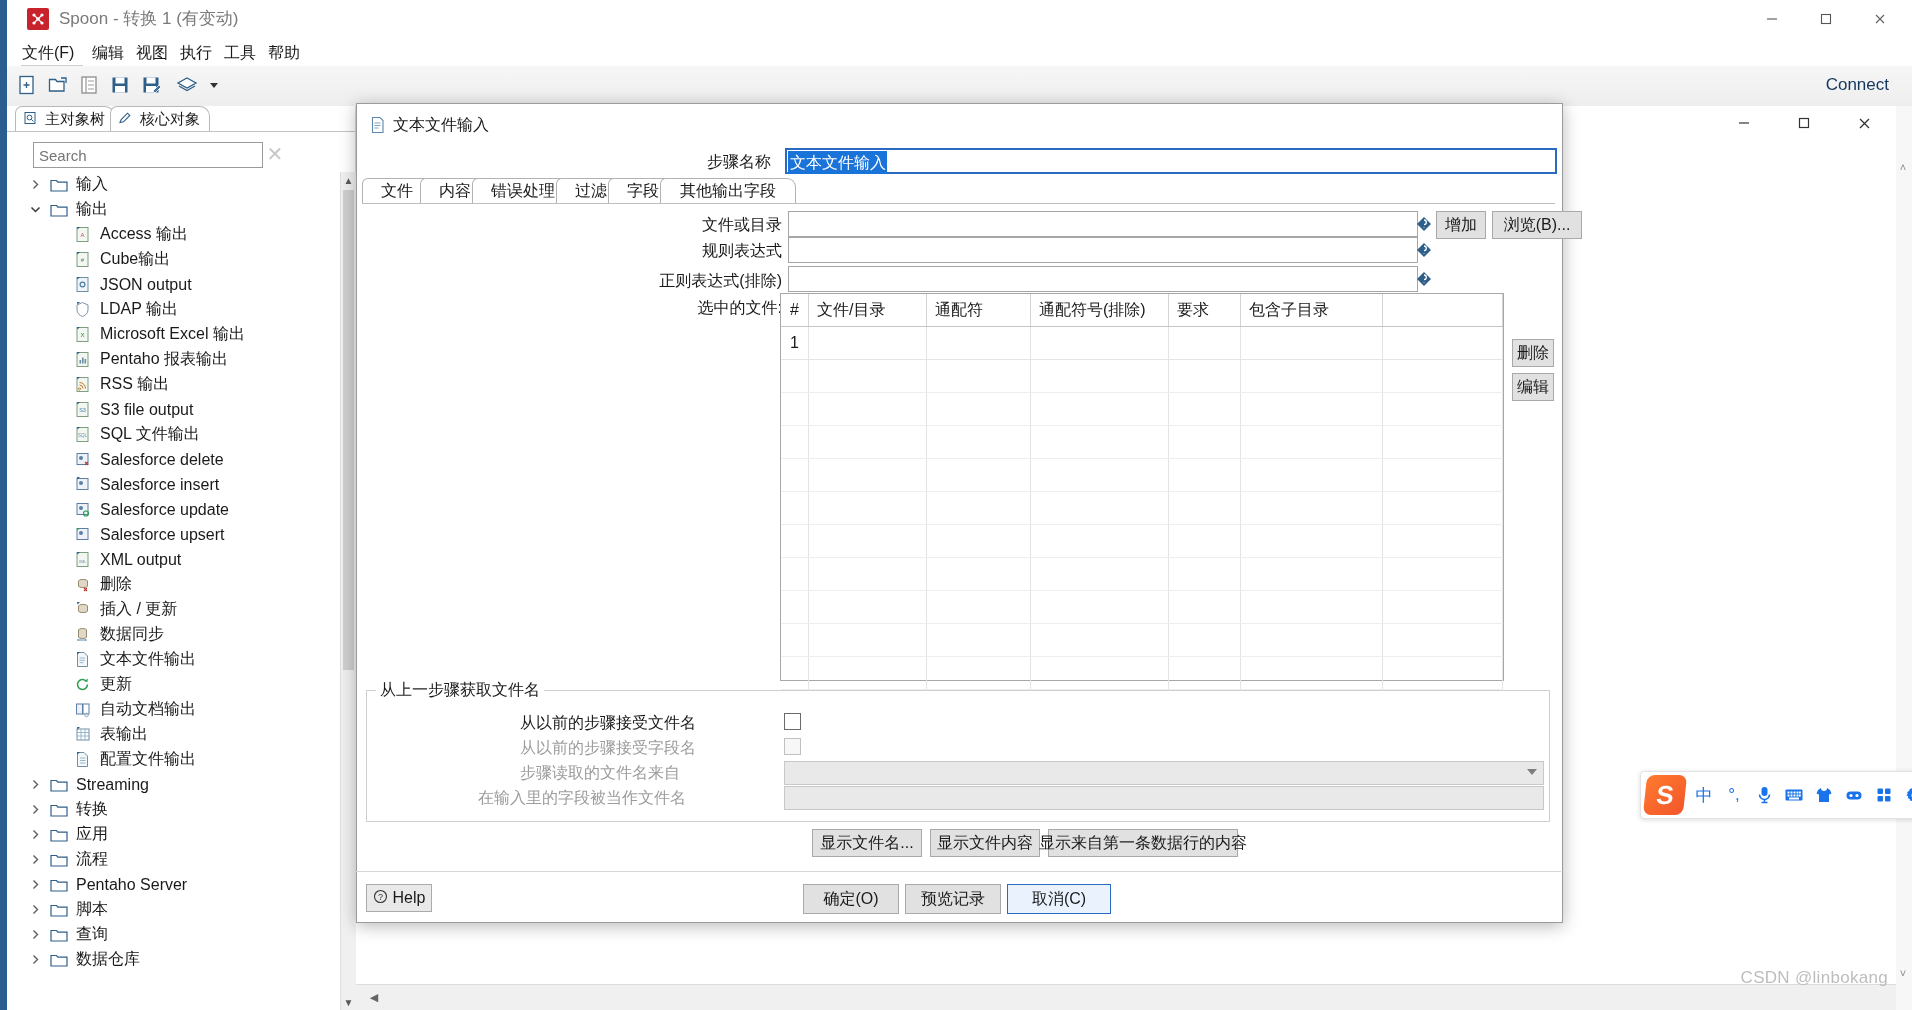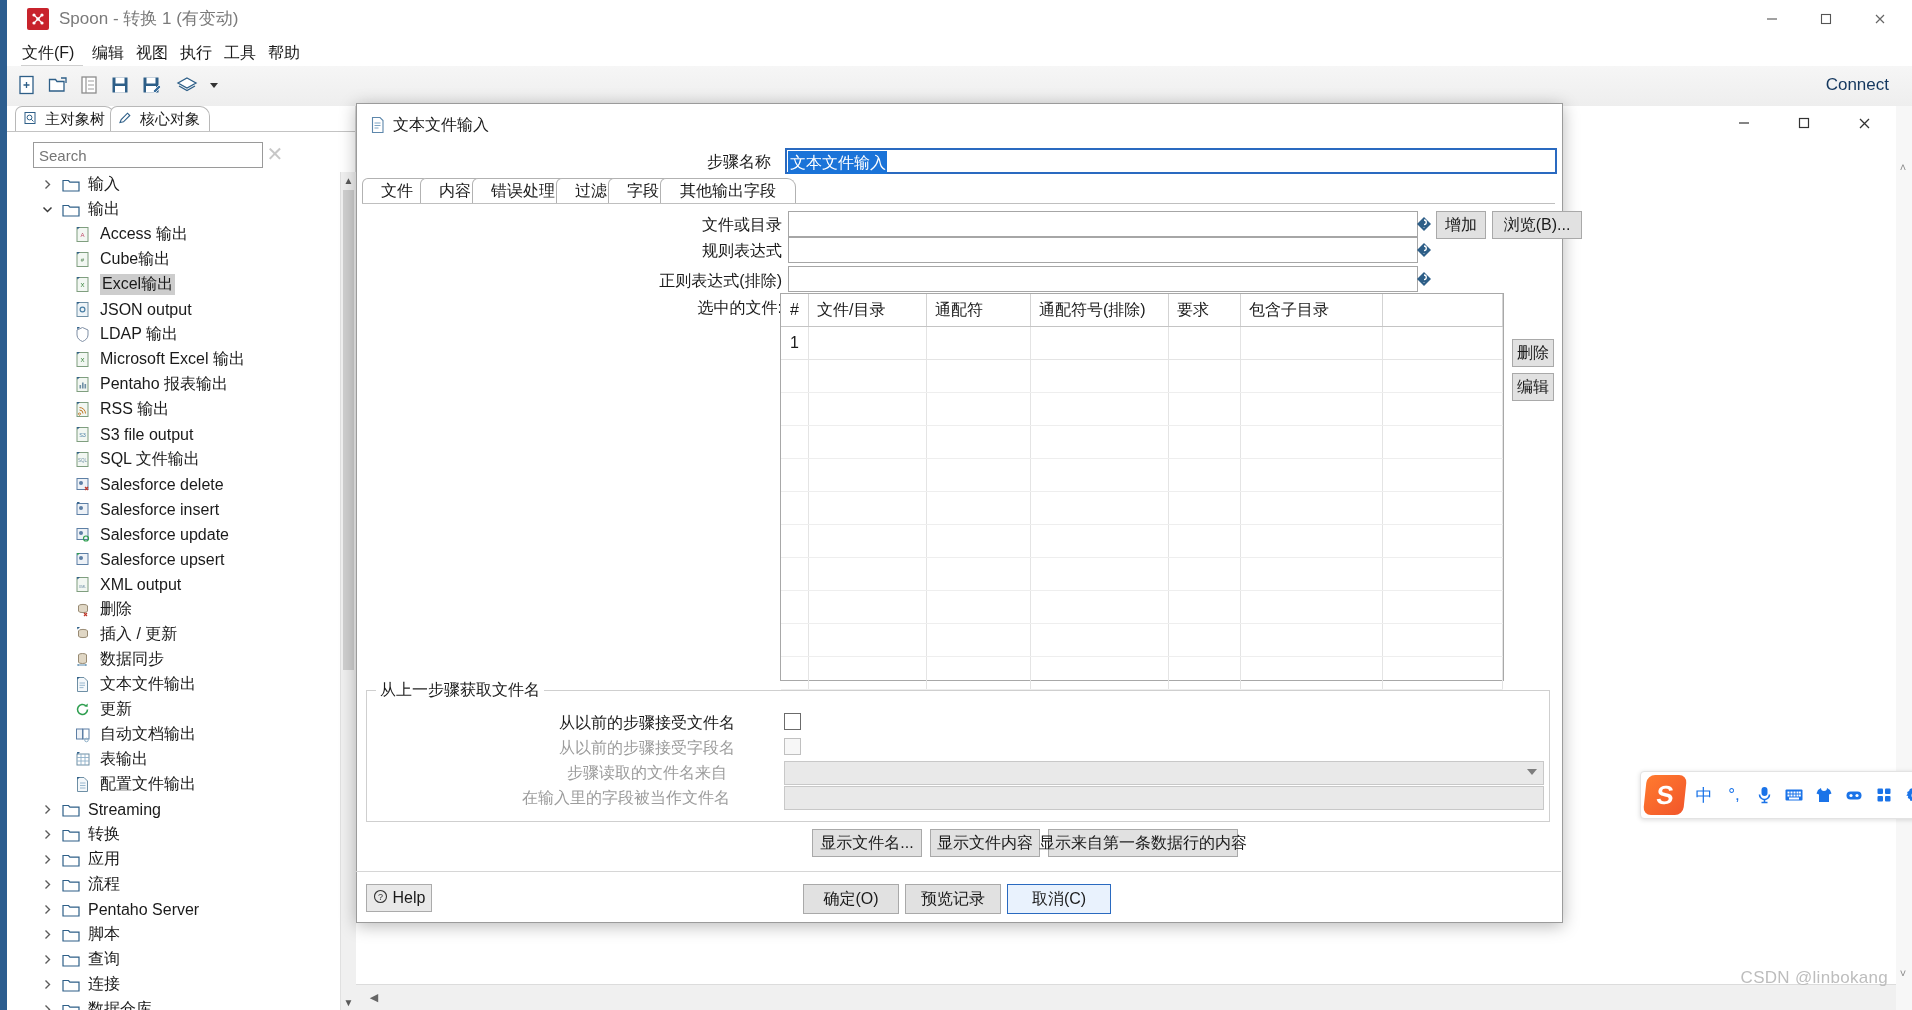--- a/index.html
+++ b/index.html
@@ -51,21 +51,21 @@
   .searchbox input{width:100%;height:100%;border:0;outline:0;padding:0 5px;box-sizing:border-box;
     font-family:inherit;font-size:15px;color:#222;background:transparent;}
   .search-clear{position:absolute;left:258px;top:38px;width:20px;height:20px;color:#c7c7c7;font-size:20px;
     line-height:20px;text-align:center;}
 
   .tree{position:absolute;left:0;top:66px;width:332px;height:838px;overflow:hidden;}
   .trow{position:relative;height:25px;display:flex;align-items:center;white-space:nowrap;font-size:16px;}
   .trow .chev{width:16px;height:16px;margin-right:4px;flex:0 0 auto;}
   .trow .tico{width:20px;height:20px;margin-right:7px;flex:0 0 auto;display:flex;align-items:center;justify-content:center;}
   .trow .tlabel{color:#1a1a1a;}
-  .trow.lvl0{padding-left:22px;margin-left:12px;}
+  .trow.lvl0{padding-left:22px;}
   .trow.lvl1{padding-left:66px;}
   .trow.sel .tlabel{background:#cdcdcd;padding:0 2px;}
 
   .lscroll{position:absolute;left:333px;top:66px;width:15px;height:838px;background:#f0f0f0;border-left:1px solid #e0e0e0;}
   .lscroll .up,.lscroll .down{position:absolute;left:0;width:15px;height:16px;display:flex;align-items:center;justify-content:center;color:#5a5a5a;font-size:10px;}
   .lscroll .up{top:0;} .lscroll .down{bottom:0;}
   .lscroll .thumb{position:absolute;left:2px;top:18px;width:11px;height:480px;background:#cfcfcf;}
 
   
   .canvas{position:absolute;left:356px;top:106px;width:1556px;height:904px;background:#ffffff;}
@@ -124,21 +124,21 @@
     border-right:1px solid #d3d3d3;box-sizing:border-box;height:100%;}
   .ft-hc.idx{justify-content:center;padding-left:0;flex-direction:column;}
   .ft-row{display:flex;height:32px;border-bottom:1px solid #e4e4e4;}
   .ft-c{border-right:1px solid #e4e4e4;box-sizing:border-box;height:100%;display:flex;align-items:center;padding-left:8px;font-size:16px;}
   .ft-c.idx{justify-content:center;padding-left:0;color:#1a1a1a;}
   .ft-blank{display:flex;height:32px;border-bottom:1px solid #eeeeee;}
 
   
   .groupbox{position:absolute;left:366px;top:690px;width:1182px;height:130px;border:1px solid #cfcfcf;}
   .gb-title{position:absolute;left:376px;top:680px;background:#ffffff;padding:0 4px;font-size:16px;color:#1a1a1a;}
-  .gb-label{position:absolute;font-size:16px;color:#1a1a1a;text-align:center;}
+  .gb-label{position:absolute;font-size:16px;color:#1a1a1a;text-align:left;}
   .gb-label.dim{color:#9c9c9c;}
   .cbx{position:absolute;width:17px;height:17px;border:1px solid #6b6b6b;background:#fff;box-sizing:border-box;}
   .cbx.dim{border-color:#c0c0c0;background:#f7f7f7;}
   .gb-input{position:absolute;height:24px;border:1px solid #c8c8c8;background:#e9e9e9;box-sizing:border-box;}
   .gb-combo{position:absolute;height:24px;border:1px solid #c8c8c8;background:#e9e9e9;box-sizing:border-box;}
   .gb-combo .arrow{position:absolute;right:6px;top:7px;width:0;height:0;
     border-left:5px solid transparent;border-right:5px solid transparent;border-top:6px solid #7d7d7d;}
 
   .dlg-sep{position:absolute;left:356px;top:871px;width:1205px;height:1px;background:#d6d6d6;}
   .helpbtn{position:absolute;left:366px;top:884px;width:66px;height:28px;background:#e9e9e9;border:1px solid #ababab;
@@ -306,30 +306,20 @@
         <div class="trow lvl1">
           <span class="tico">
             <svg width="18" height="17" viewBox="0 0 18 17">
               <rect x="3" y="1.5" width="11" height="14" fill="#f2f7f2" stroke="#7f9e7f" stroke-width="1"></rect>
               <text x="8.5" y="11" font-size="6" text-anchor="middle" fill="#5a8a5a">#</text>
               <path d="M3 1 L6 1 L3.5 3.5 Z" fill="#2e5f88"></path>
             </svg>
           </span>
           <span class="tlabel">Cube输出</span>
         </div>
-        <div class="trow lvl1 sel">
-          <span class="tico">
-            <svg width="18" height="17" viewBox="0 0 18 17">
-              <rect x="3" y="1.5" width="11" height="14" fill="#f2f7f2" stroke="#7f9e7f" stroke-width="1"></rect>
-              <text x="8.5" y="11" font-size="6" text-anchor="middle" fill="#2e7d32">X</text>
-              <path d="M3 1 L6 1 L3.5 3.5 Z" fill="#2e5f88"></path>
-            </svg>
-          </span>
-          <span class="tlabel">Excel输出</span>
-        </div>
         <div class="trow lvl1">
           <span class="tico">
             <svg width="18" height="17" viewBox="0 0 18 17">
               <rect x="3" y="1.5" width="11" height="14" fill="#eef4f8" stroke="#6e8fa5" stroke-width="1"></rect>
               <circle cx="8.5" cy="8.5" r="2.4" fill="none" stroke="#4a7fa5" stroke-width="1.2"></circle>
               <path d="M3 1 L6 1 L3.5 3.5 Z" fill="#2e5f88"></path>
             </svg>
           </span>
           <span class="tlabel">JSON output</span>
         </div>
@@ -600,31 +590,20 @@
         <div class="trow lvl0">
           <span class="chev"><svg width="13" height="13" viewBox="0 0 13 13">
               <path d="M4.5 2.5 L8.5 6.5 L4.5 10.5" fill="none" stroke="#5c5c5c" stroke-width="1.4"></path>
             </svg></span>
           <span class="tico">
             <svg width="18" height="16" viewBox="0 0 18 16">
               <path d="M1 3.5 h5.5 l1.4 1.7 H17 V14 H1 Z" fill="#fff" stroke="#2e5f88" stroke-width="1.2"></path>
             </svg>
           </span>
           <span class="tlabel">查询</span>
-        </div>
-        <div class="trow lvl0">
-          <span class="chev"><svg width="13" height="13" viewBox="0 0 13 13">
-              <path d="M4.5 2.5 L8.5 6.5 L4.5 10.5" fill="none" stroke="#5c5c5c" stroke-width="1.4"></path>
-            </svg></span>
-          <span class="tico">
-            <svg width="18" height="16" viewBox="0 0 18 16">
-              <path d="M1 3.5 h5.5 l1.4 1.7 H17 V14 H1 Z" fill="#fff" stroke="#2e5f88" stroke-width="1.2"></path>
-            </svg>
-          </span>
-          <span class="tlabel">连接</span>
         </div>
         <div class="trow lvl0">
           <span class="chev"><svg width="13" height="13" viewBox="0 0 13 13">
               <path d="M4.5 2.5 L8.5 6.5 L4.5 10.5" fill="none" stroke="#5c5c5c" stroke-width="1.4"></path>
             </svg></span>
           <span class="tico">
             <svg width="18" height="16" viewBox="0 0 18 16">
               <path d="M1 3.5 h5.5 l1.4 1.7 H17 V14 H1 Z" fill="#fff" stroke="#2e5f88" stroke-width="1.2"></path>
             </svg>
           </span>

